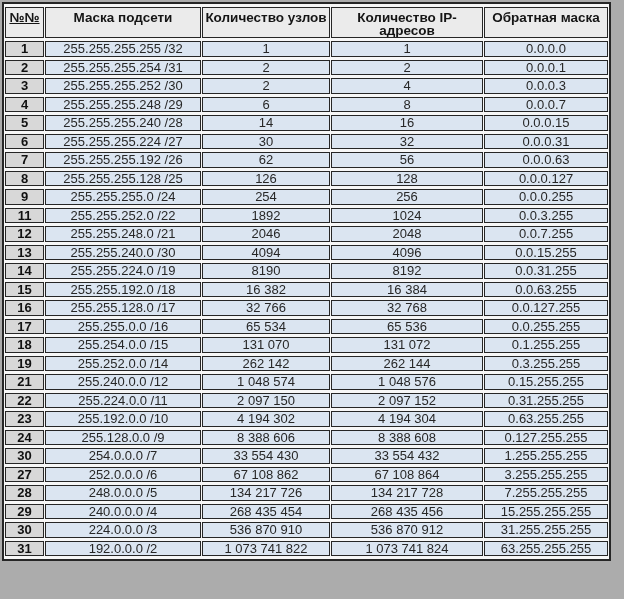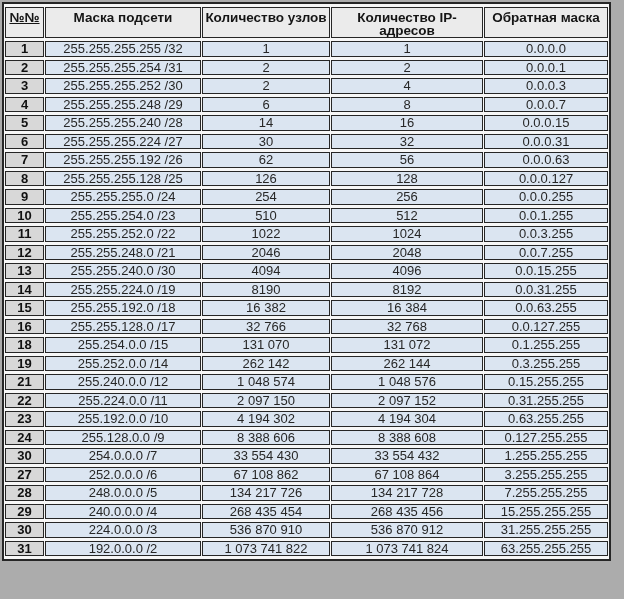--- a/index.html
+++ b/index.html
@@ -139,30 +139,23 @@
     <td class="c-wild">0.0.0.127</td>
   </tr>
         <tr>
     <td class="c-num">9</td>
     <td class="c-mask">255.255.255.0 /24</td>
     <td class="c-hosts">254</td>
     <td class="c-ips">256</td>
     <td class="c-wild">0.0.0.255</td>
   </tr>
         <tr>
-    <td class="c-num">10</td>
-    <td class="c-mask">255.255.254.0 /23</td>
-    <td class="c-hosts">510</td>
-    <td class="c-ips">512</td>
-    <td class="c-wild">0.0.1.255</td>
-  </tr>
-        <tr>
     <td class="c-num">11</td>
     <td class="c-mask">255.255.252.0 /22</td>
-    <td class="c-hosts">1022</td>
+    <td class="c-hosts">1892</td>
     <td class="c-ips">1024</td>
     <td class="c-wild">0.0.3.255</td>
   </tr>
         <tr>
     <td class="c-num">12</td>
     <td class="c-mask">255.255.248.0 /21</td>
     <td class="c-hosts">2046</td>
     <td class="c-ips">2048</td>
     <td class="c-wild">0.0.7.255</td>
   </tr>
@@ -188,20 +181,27 @@
     <td class="c-wild">0.0.63.255</td>
   </tr>
         <tr>
     <td class="c-num">16</td>
     <td class="c-mask">255.255.128.0 /17</td>
     <td class="c-hosts">32 766</td>
     <td class="c-ips">32 768</td>
     <td class="c-wild">0.0.127.255</td>
   </tr>
         <tr>
+    <td class="c-num">17</td>
+    <td class="c-mask">255.255.0.0 /16</td>
+    <td class="c-hosts">65 534</td>
+    <td class="c-ips">65 536</td>
+    <td class="c-wild">0.0.255.255</td>
+  </tr>
+        <tr>
     <td class="c-num">18</td>
     <td class="c-mask">255.254.0.0 /15</td>
     <td class="c-hosts">131 070</td>
     <td class="c-ips">131 072</td>
     <td class="c-wild">0.1.255.255</td>
   </tr>
         <tr>
     <td class="c-num">19</td>
     <td class="c-mask">255.252.0.0 /14</td>
     <td class="c-hosts">262 142</td>

